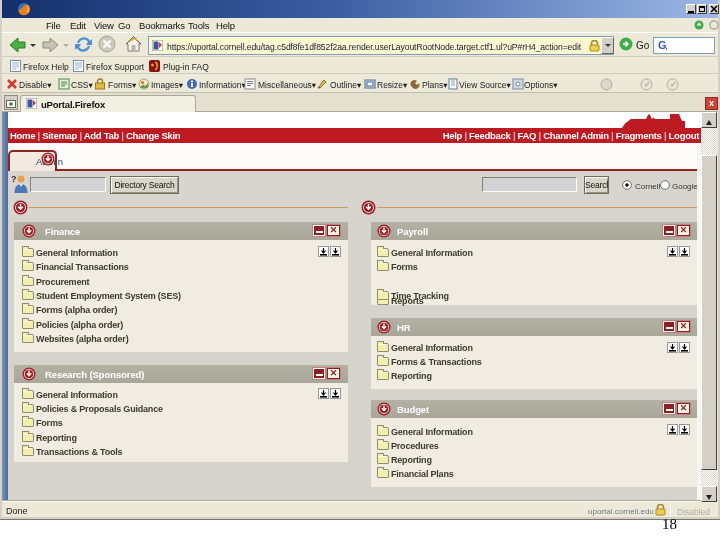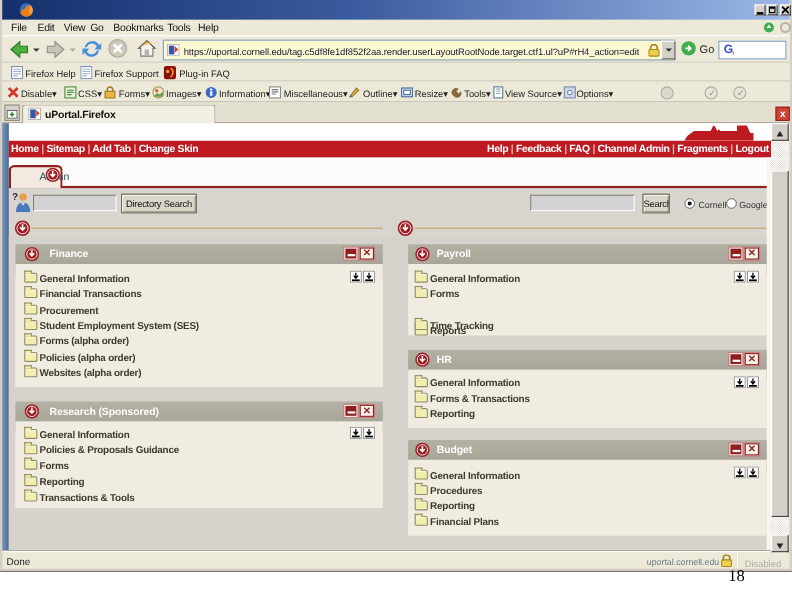--- a/index.html
+++ b/index.html
@@ -3,21 +3,21 @@
 <style>
 *{margin:0;padding:0;box-sizing:border-box;}
 html,body{width:720px;height:540px;background:#fff;font-family:"Liberation Sans",sans-serif;overflow:hidden;}
 .a{position:absolute;}
 .txt{white-space:nowrap;}
 #frame{left:0;top:0;width:720px;height:519px;background:#ece9d8;border-left:2px solid #d4d0c8;border-right:2px solid #d4d0c8;}
 #title{left:2px;top:0;width:716px;height:18px;background:linear-gradient(to right,#14306c,#3a5ca0 45%,#9db8e6);}
 #title .t{left:31px;top:3px;color:#fff;font-size:10px;font-weight:bold;letter-spacing:-0.1px;}
 .wbtn{top:4px;width:10px;height:10px;background:#d4d0c8;border:1px solid;border-color:#fff #404040 #404040 #fff;color:#000;font-size:8px;line-height:8px;text-align:center;font-weight:bold;}
 #menubar{left:2px;top:18px;width:716px;height:14px;background:#ece9d8;}
-#menubar span{position:absolute;top:2px;font-size:9.5px;color:#111;letter-spacing:-0.2px;}
+#menubar span{position:absolute;top:2px;font-size:9.5px;color:#111;letter-spacing:-0.2px;margin-left:36px;}
 #navbar{left:2px;top:32px;width:716px;height:25px;background:#ece9d8;border-top:1px solid #fff;border-bottom:1px solid #d0ccc0;}
 #bmbar{left:2px;top:58px;width:716px;height:16px;background:#ece9d8;border-bottom:1px solid #d0ccc0;}
 #devbar{left:2px;top:75px;width:716px;height:18px;background:#ece9d8;border-bottom:1px solid #c2bfae;}
 #tabstrip{left:2px;top:93px;width:716px;height:19px;background:#e4e0d0;border-bottom:1px solid #aca899;}
 #tab1{left:20px;top:95px;width:176px;height:17px;background:#f1eee2;border:1px solid #aca899;border-bottom:none;border-radius:3px 3px 0 0;}
 .smtxt{font-size:8.5px;color:#222;}
 
 #page{left:2px;top:112px;width:699px;height:389px;background:#d8d5ce;}
 #whiteband{left:8px;top:112px;width:693px;height:16px;background:#fff;}
 #bluestrip{left:2px;top:112px;width:6px;height:389px;background:linear-gradient(to right,#7c94b8,#496c99);}
@@ -190,21 +190,21 @@
     </svg>
  <span class="a smtxt" style="left:328px;top:5px;">Outline▾</span>
  <svg class="a" style="left:362px;top:3px" width="12" height="12">
       <rect x="1" y="2" width="10" height="8" fill="#cfe0f0" stroke="#4a6a9a"></rect>
       <rect x="3" y="4" width="6" height="4" fill="#fff" stroke="#4a6a9a"></rect>
     </svg>
  <span class="a smtxt" style="left:375px;top:5px;">Resize▾</span>
  <svg class="a" style="left:407px;top:3px" width="12" height="12">
       <path d="M2 8 A4 4 0 0 1 8 3 L6 5 L8 7 L10 5 A4 4 0 0 1 4 10Z" fill="#8a6a3a"></path>
     </svg>
- <span class="a smtxt" style="left:420px;top:5px;">Tools▾</span>
+ <span class="a smtxt" style="left:420px;top:5px;">Plans▾</span>
  <svg class="a" style="left:445px;top:3px" width="12" height="12">
       <rect x="2" y="1" width="8" height="10" fill="#fff" stroke="#5a7a9a"></rect>
       <path d="M4 3 H8 M4 5 H8 M4 7 H8" stroke="#8aa"></path>
     </svg>
  <span class="a smtxt" style="left:457px;top:5px;">View Source▾</span>
  <svg class="a" style="left:510px;top:3px" width="12" height="12">
       <rect x="1" y="1" width="10" height="10" fill="#d0d8e8" stroke="#7a8ab0"></rect>
       <circle cx="6" cy="6" r="2" fill="#fff" stroke="#7a8ab0"></circle>
     </svg>
  <span class="a smtxt" style="left:522px;top:5px;">Options▾</span>

